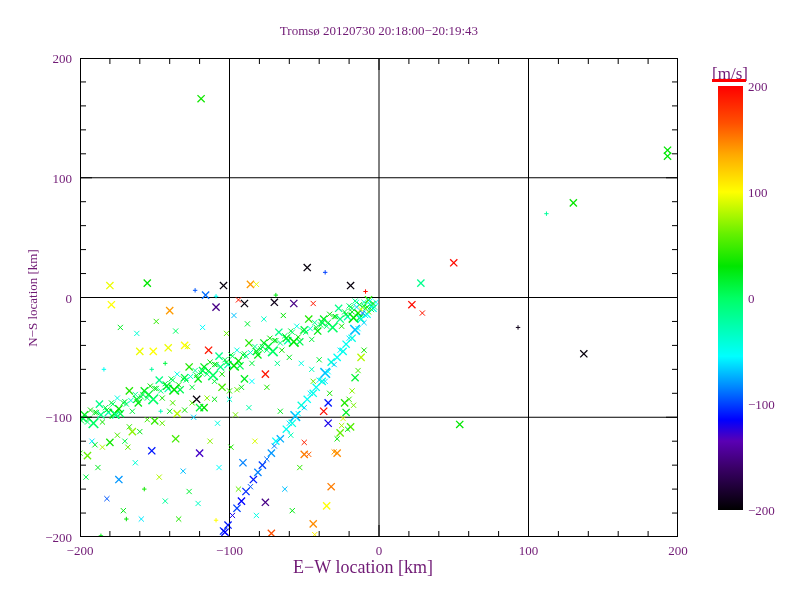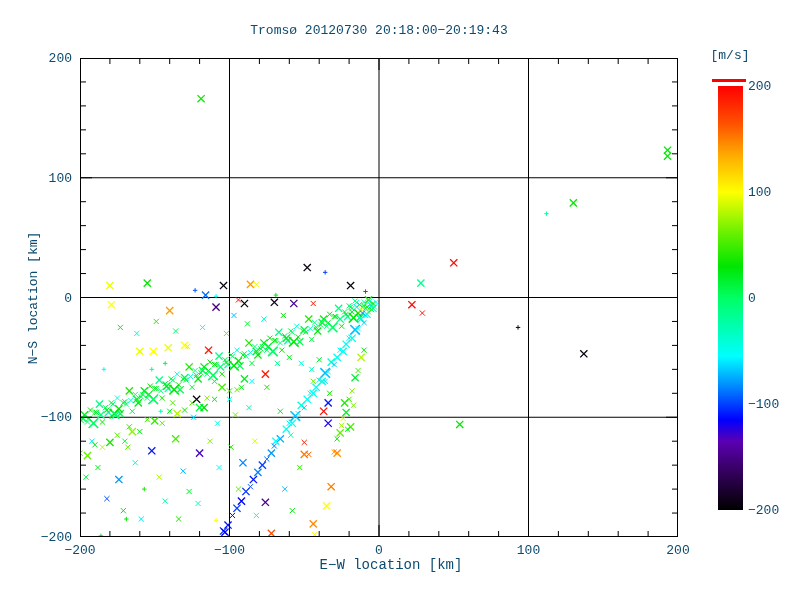--- a/index.html
+++ b/index.html
@@ -1,28 +1,28 @@
 <!DOCTYPE html>
 <html><head>
 <meta charset="utf-8">
 <style>
   html,body{margin:0;padding:0;background:#ffffff;}
   #fig{position:relative;width:800px;height:600px;background:#ffffff;overflow:hidden;
-       font-family:Liberation Mono, monospace;color:#0c4a6e;}
+       font-family:Liberation Serif, serif;color:#701a75;}
   .title-line{position:absolute;left:80px;width:598px;text-align:center;
        font-size:13px;line-height:13px;white-space:pre;}
   #plot-svg{position:absolute;left:80px;top:58px;}
   .xtick{position:absolute;width:80px;text-align:center;font-size:13px;top:543px;}
   .ytick{position:absolute;width:62px;text-align:right;font-size:13px;left:10px;height:14px;}
   .cbtick{position:absolute;font-size:13px;left:748px;height:14px;}
-  #xlabel{position:absolute;left:92px;width:598px;text-align:center;top:557px;font-size:14px;}
+  #xlabel{position:absolute;left:64px;width:598px;text-align:center;top:557px;font-size:18px;}
   #ylabel{position:absolute;left:33px;top:298px;font-size:13px;white-space:nowrap;
        transform:translate(-50%,-50%) rotate(-90deg);}
   #colorbar{position:absolute;left:718px;top:86px;width:25px;height:424px;}
-  #cb-unit{position:absolute;left:698px;top:48px;width:64px;text-align:center;font-size:13px;}
+  #cb-unit{position:absolute;left:698px;top:64px;width:64px;text-align:center;font-size:17px;}
   #cb-topline{position:absolute;left:712px;top:79px;width:34px;height:3px;background:#ff0000;}
 </style>
 </head>
 <body>
 
 <div id="fig">
   <div class="title-line" style="top:24px">Tromsø 20120730 20:18:00−20:19:43</div>
 
   <svg id="plot-svg" width="598" height="479" viewBox="0 0 598 479">
       <line x1="149.5" y1="0" x2="149.5" y2="479" stroke="#000" stroke-width="1"></line>

